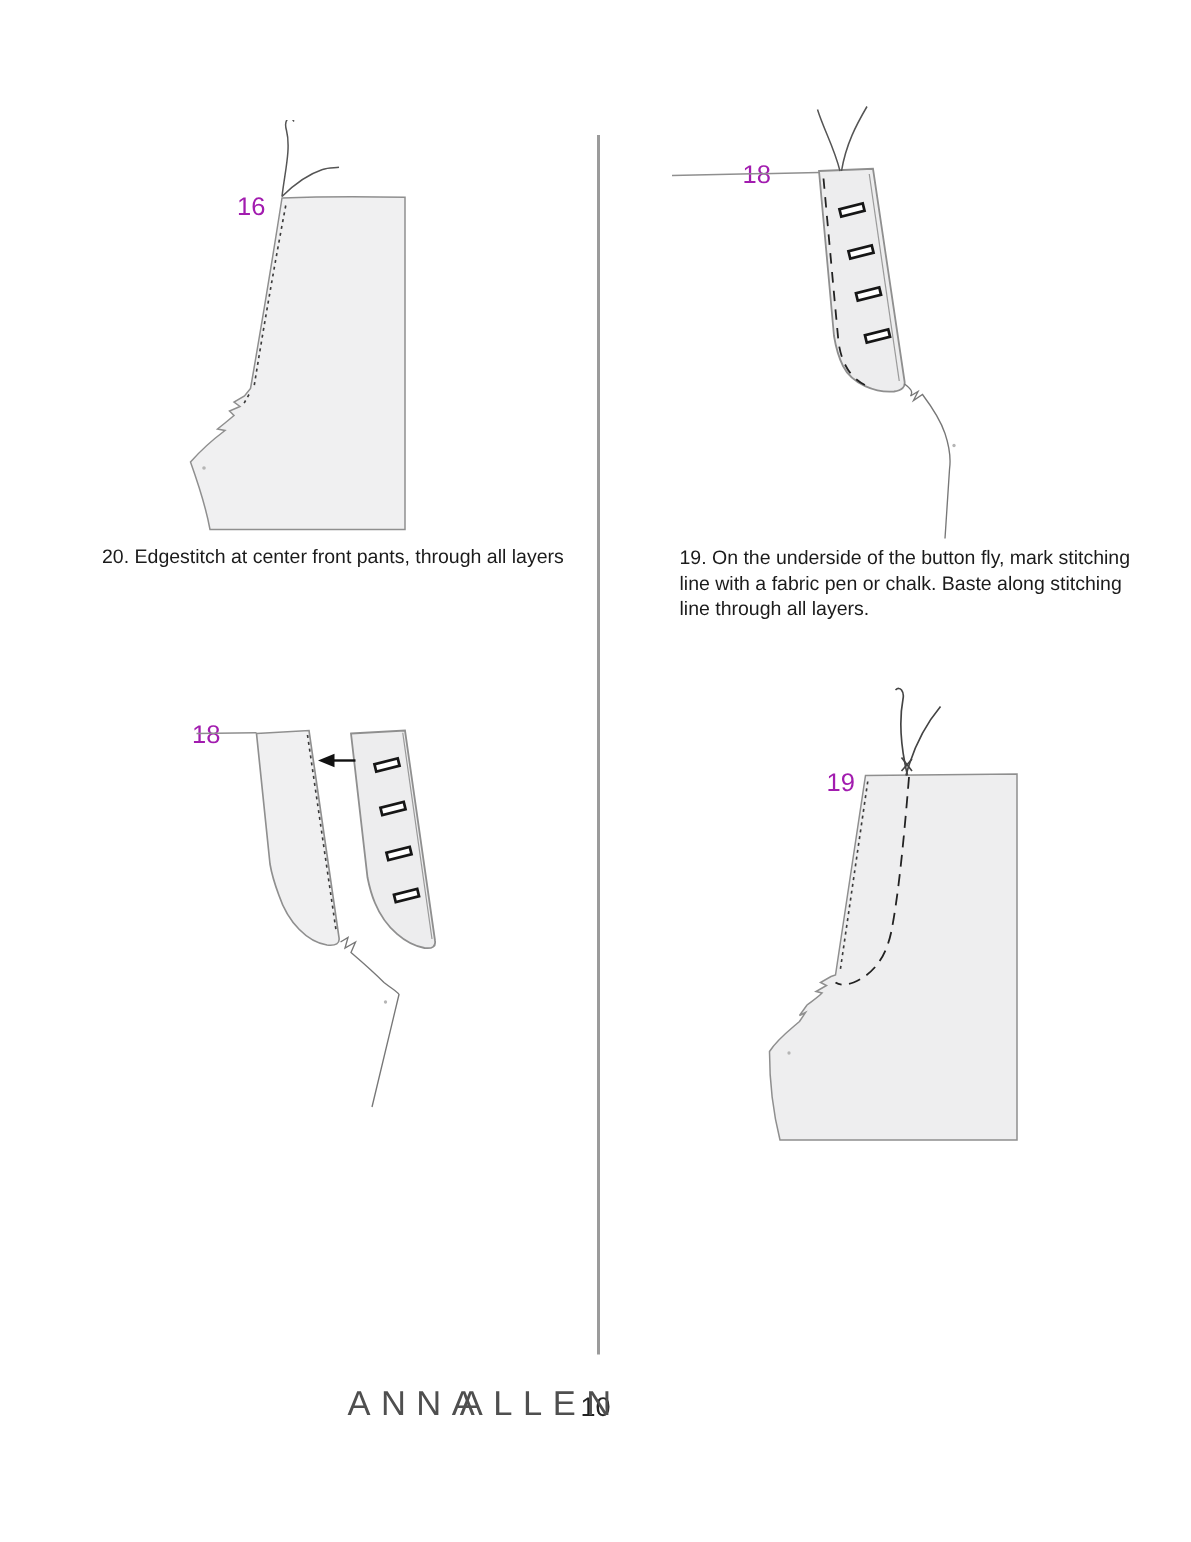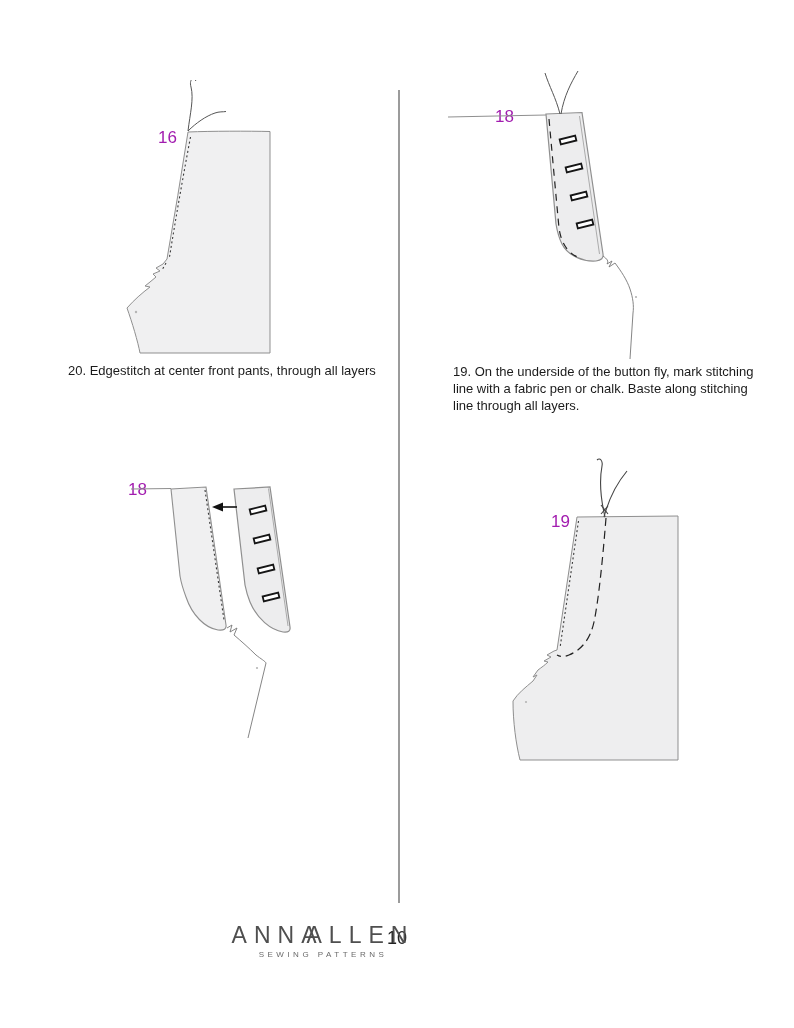--- a/index.html
+++ b/index.html
@@ -121,16 +121,15 @@
     <g fill="none" stroke="#444" stroke-width="1.1">
       <path d="M605,517 C601,500 599,482 602,466 C603,461 600,457 597,460"></path>
       <path d="M604,517 C609,498 617,483 627,471"></path>
       <path d="M601,505 L608,514 M608,506 L601,514"></path>
     </g>
   </svg>
 
   <div class="footer-page-number">10</div>
   <div class="logo">
     <div class="wordmark"><span>ANNA</span><span class="overlap">A</span><span>LLEN</span></div>
-    <div class="tagline">SEWING PATTERNS</div>
   </div>
 
 </div>
 
 </body></html>

